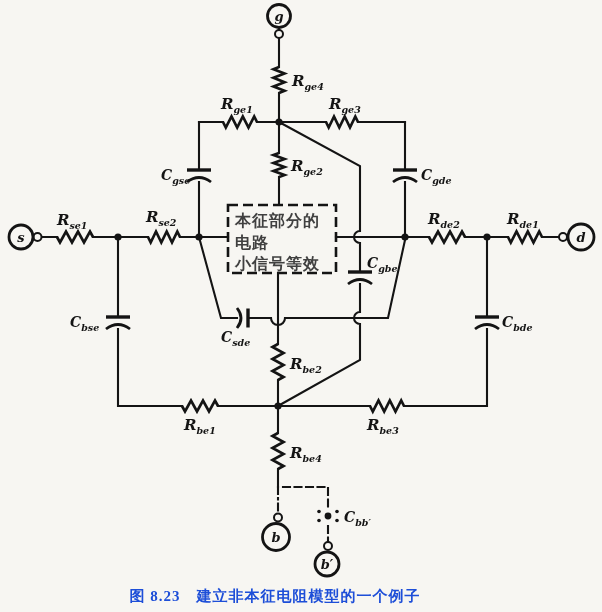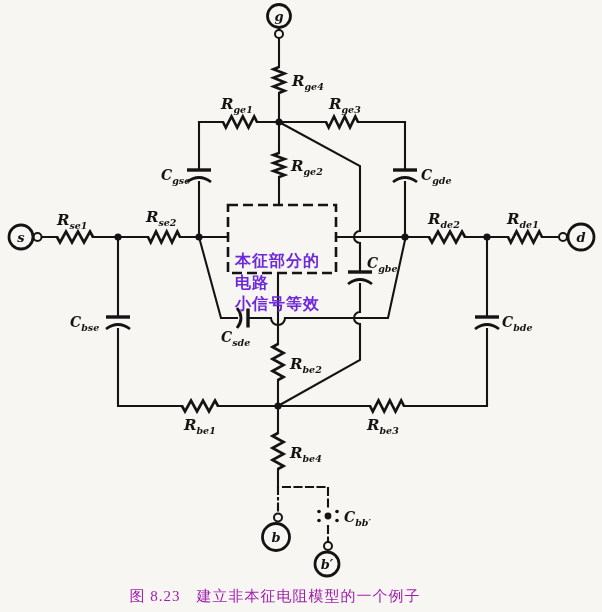--- a/index.html
+++ b/index.html
@@ -1,24 +1,24 @@
 <!DOCTYPE html>
 <html><head>
 <meta charset="utf-8">
 <style>
   html,body{margin:0;padding:0;}
   #page{position:relative;width:602px;height:612px;background:#f7f6f2;overflow:hidden;
         font-family:"Liberation Serif",serif;}
   svg{position:absolute;left:0;top:0;}
   #box-text{position:absolute;left:235px;top:210px;width:100px;
     font-family:"Liberation Sans",sans-serif;font-weight:bold;font-size:16px;
-    line-height:21.5px;letter-spacing:1px;color:#6d28d9;margin-top:40px;}
+    line-height:21.5px;letter-spacing:1px;color:#404040;}
   #box-text span{display:block;white-space:nowrap;}
   #caption{position:absolute;left:10px;top:587px;width:530px;text-align:center;
-    font-family:"Liberation Serif",serif;font-weight:normal;font-size:15px;color:#a21caf;
+    font-family:"Liberation Serif",serif;font-weight:bold;font-size:15px;color:#1d4ed8;
     letter-spacing:1px;white-space:nowrap;}
 </style>
 </head>
 <body>
 
 <div id="page">
   <svg id="cir" width="602" height="612" viewBox="0 0 602 612">
     <g id="wires" stroke="#141414" stroke-width="2.1" fill="none" stroke-linecap="square">
       <path d="M279,28 V30 M279,38.5 V67 M279,93 V122"></path>
       <path d="M199,122 H223 M257,122 H279"></path>

